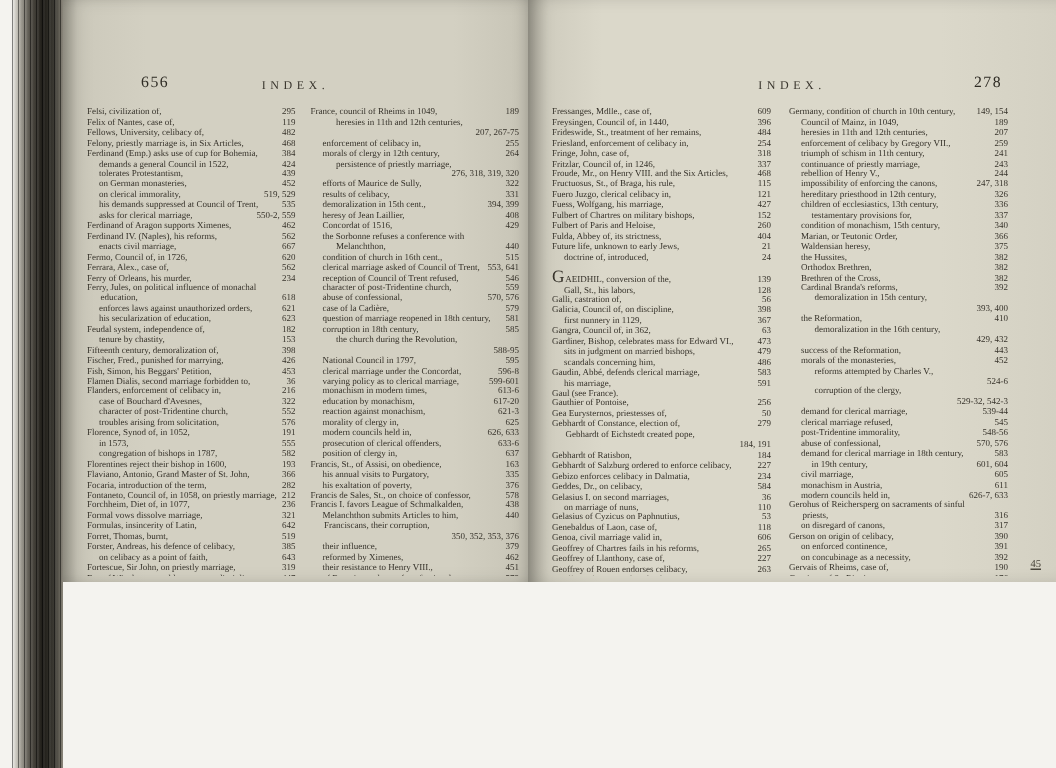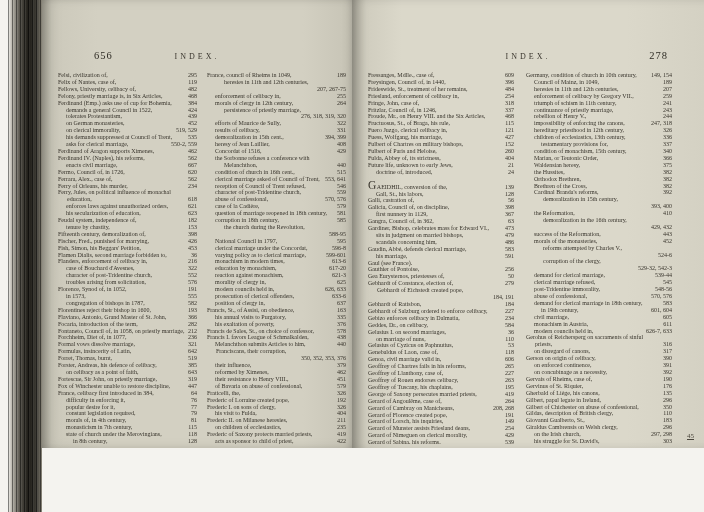--- a/index.html
+++ b/index.html
@@ -8,21 +8,21 @@
     background:#f4f3ef;
     font-family:"Liberation Serif","DejaVu Serif",serif;
   }
   .scene{position:relative;width:704px;height:512px;}
   .edge-band{
     position:absolute;left:8px;top:0;width:34px;height:512px;
     background:
       repeating-linear-gradient(90deg, rgba(0,0,0,.45) 0 1px, rgba(255,255,255,.05) 1px 2px, rgba(0,0,0,0) 2px 4px),
       linear-gradient(90deg,#efeeea 0%,#b9b6ac 12%,#55524a 35%,#1e1c17 60%,#3f3d36 85%,#837f73 100%);
   }
-  .page{position:absolute;top:0;height:448px;color:var(--ink);}
+  .page{position:absolute;top:0;height:388px;color:var(--ink);}
   .page-left{
     left:42px;width:310px;
     background:linear-gradient(90deg,#b3b0a2 0,#ccc9bb 3%,var(--paper-left) 18%,var(--paper-left) 84%,#c7c4b6 100%);
     box-shadow:inset -6px 0 10px -6px rgba(0,0,0,.25), inset 10px 0 16px -8px rgba(0,0,0,.35);
   }
   .page-right{
     left:352px;width:352px;
     background:linear-gradient(90deg,#b7b4a6 0,#d0cdbf 4%,var(--paper-right) 14%,var(--paper-right) 78%,#d4d1c3 100%);
     box-shadow:inset 9px 0 14px -7px rgba(0,0,0,.38);
   }

